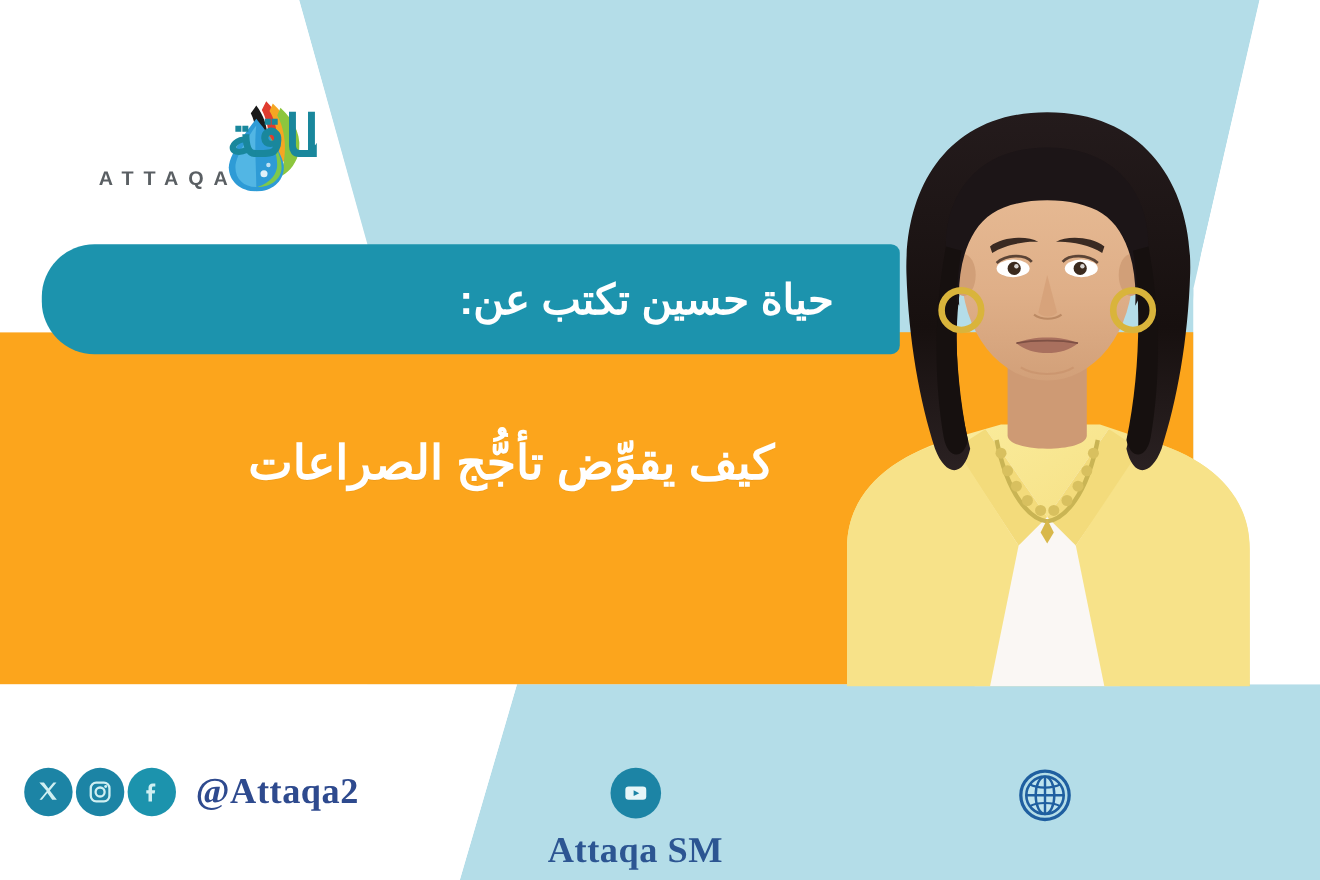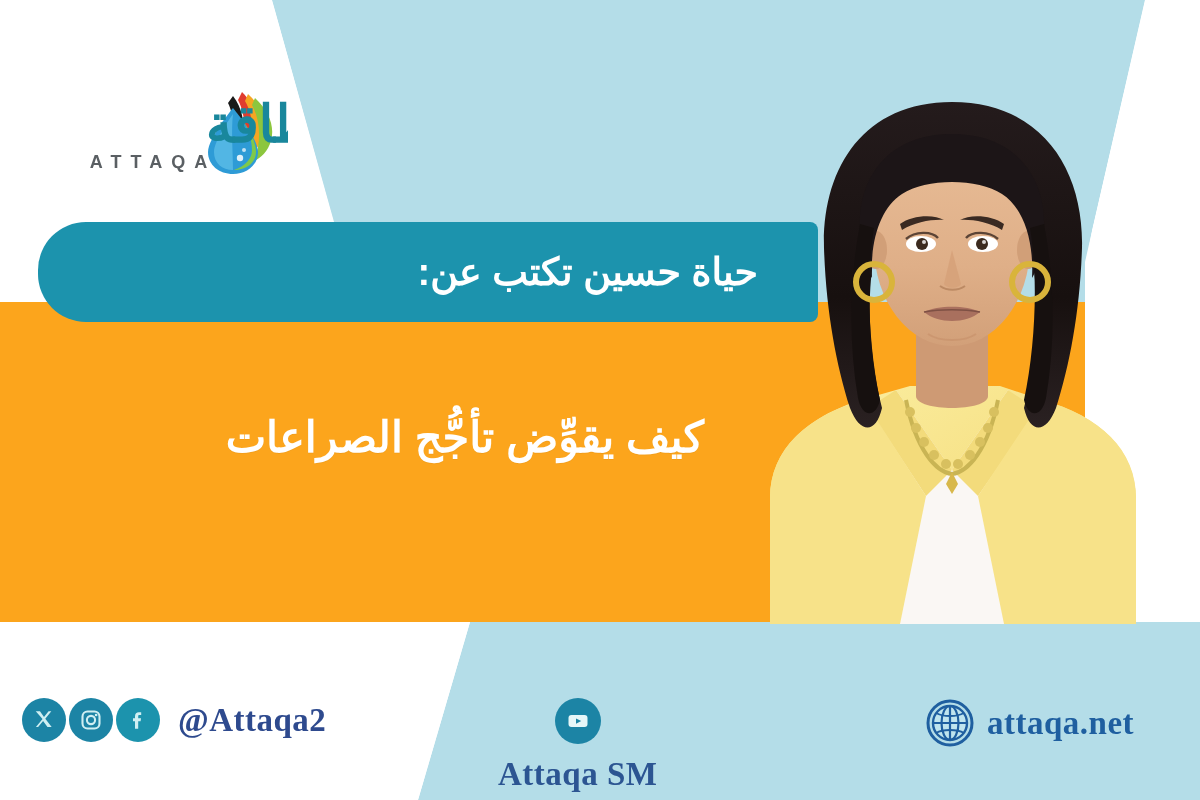--- a/index.html
+++ b/index.html
@@ -45,21 +45,21 @@
     font-weight:bold;
     direction:rtl;
     unicode-bidi:bidi-override;
     letter-spacing:0px;
     white-space:nowrap;
     font-family:"Liberation Sans", sans-serif;
   }
 
   
   .headline{
-    position:absolute;left:0px;top:404px;
+    position:absolute;left:0px;top:388px;
     width:740px;
     z-index:3;
     direction:rtl;
     box-sizing:border-box;
     padding-right:36px;
   }
   .headline .line{
     color:#ffffff;
     font-size:43px;
     font-weight:bold;
@@ -305,17 +305,16 @@
         <svg width="50" height="50" viewBox="0 0 50 50" aria-hidden="true">
           <circle cx="25" cy="25" r="22" fill="none" stroke="#1F5FA0" stroke-width="3"></circle>
           <circle cx="25" cy="25" r="17" fill="#BFE4EE" stroke="#1F5FA0" stroke-width="2.4"></circle>
           <ellipse cx="25" cy="25" rx="8.5" ry="17" fill="none" stroke="#1F5FA0" stroke-width="2.2"></ellipse>
           <line x1="8" y1="25" x2="42" y2="25" stroke="#1F5FA0" stroke-width="2.2"></line>
           <path d="M11 15 C18 19 32 19 39 15" fill="none" stroke="#1F5FA0" stroke-width="2"></path>
           <path d="M11 35 C18 31 32 31 39 35" fill="none" stroke="#1F5FA0" stroke-width="2"></path>
           <line x1="25" y1="8" x2="25" y2="42" stroke="#1F5FA0" stroke-width="2.2"></line>
         </svg>
       </span>
-      <span class="footer-label">attaqa.net</span>
     </div>
 
   </div>
 </div>
 
 </body></html>

